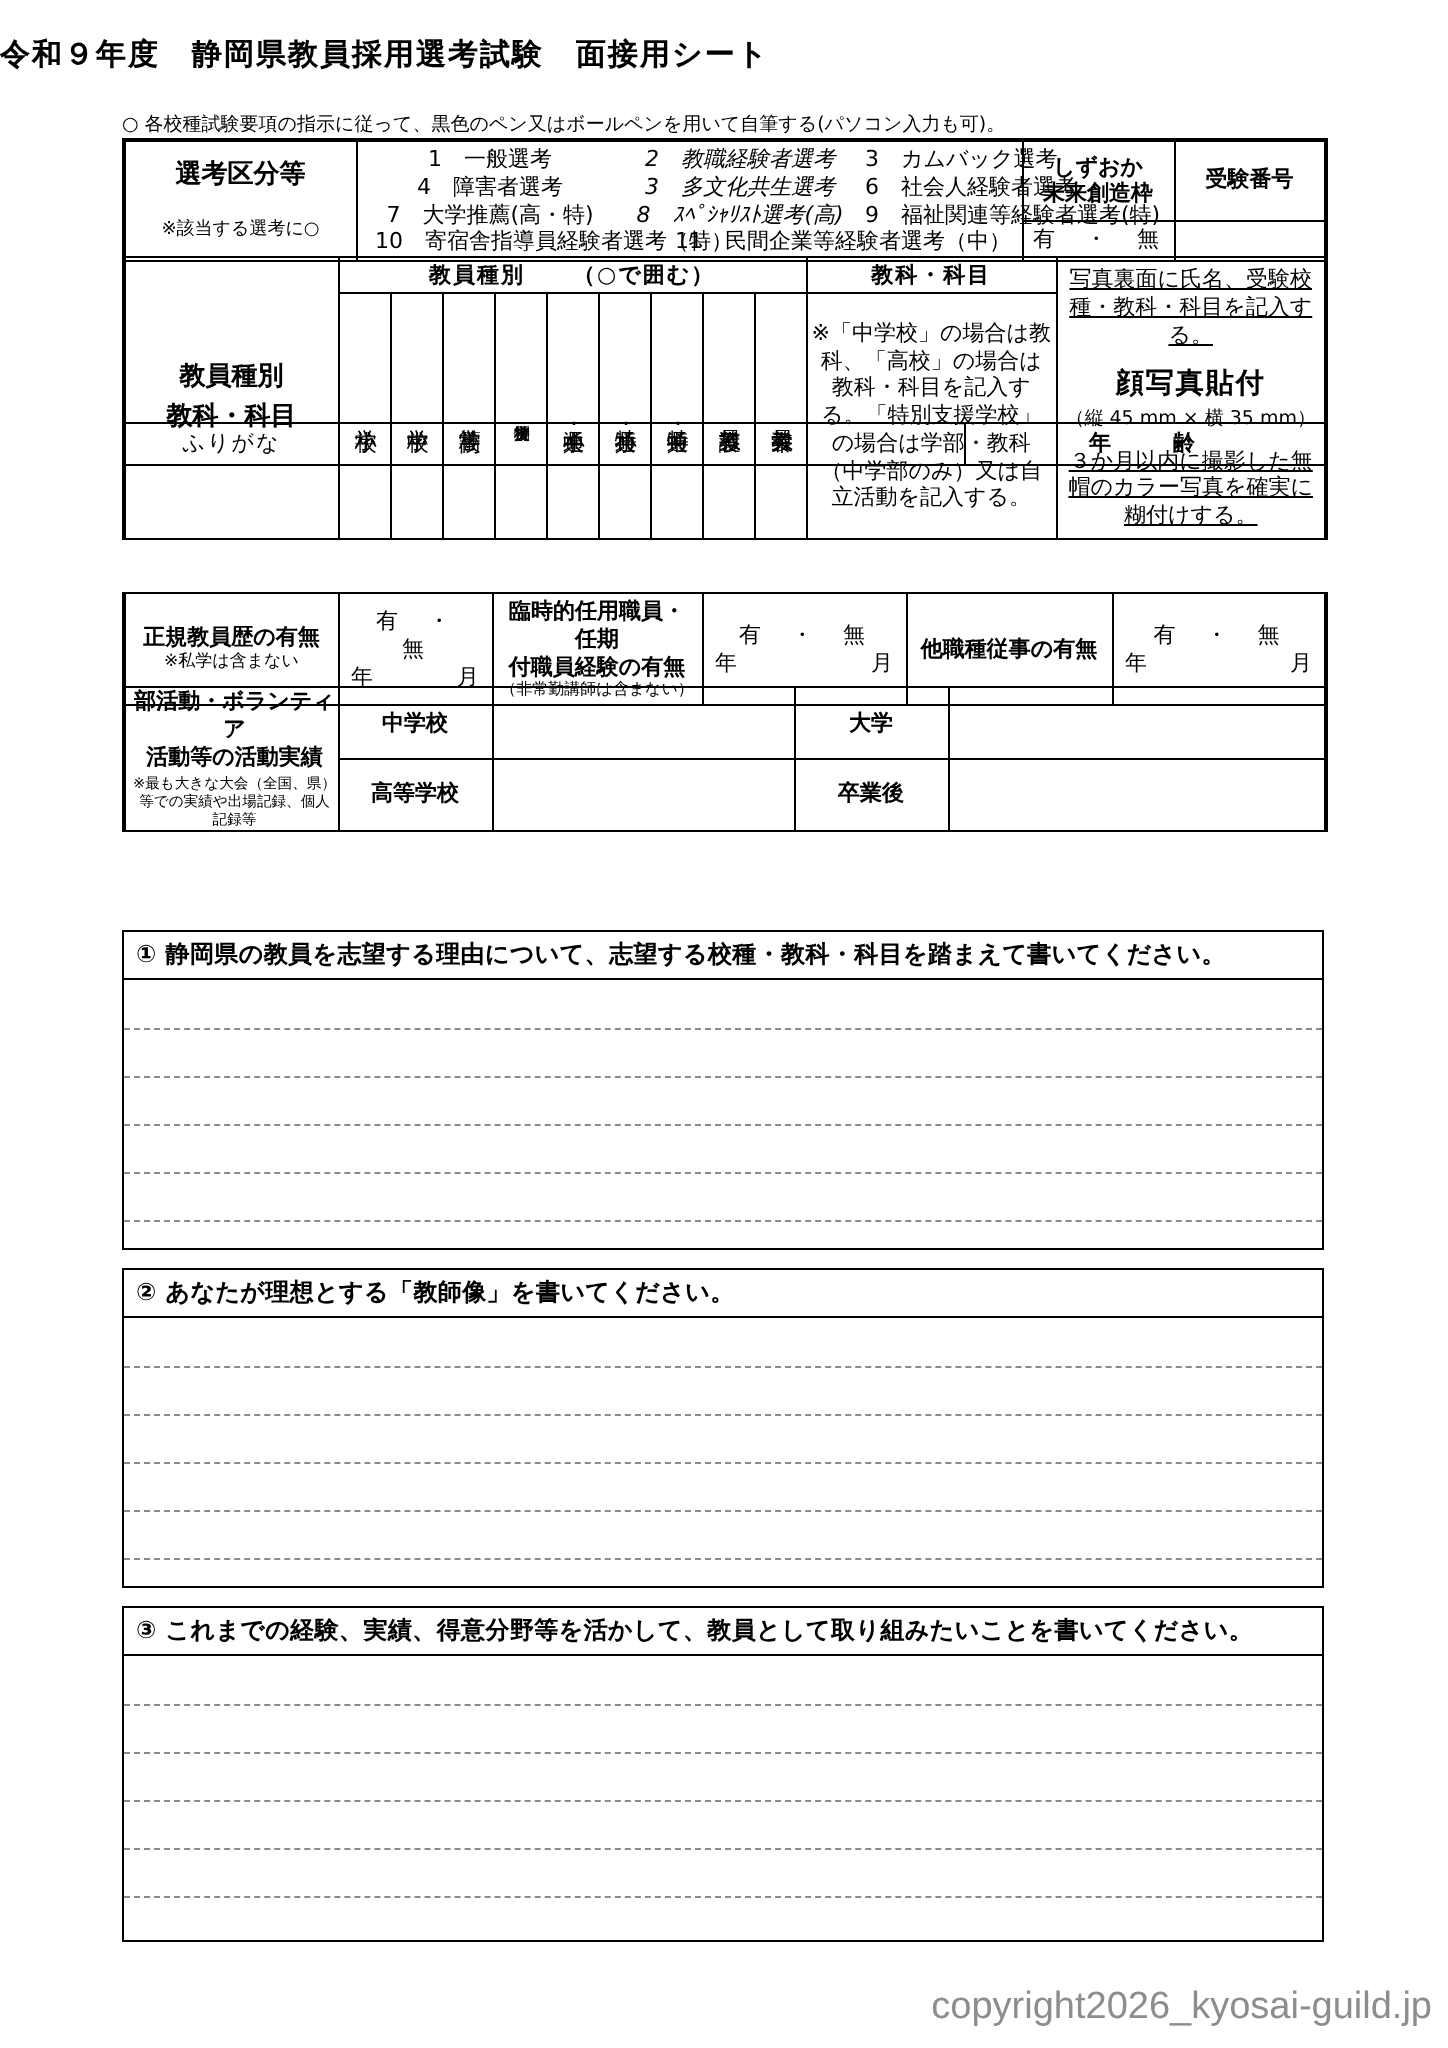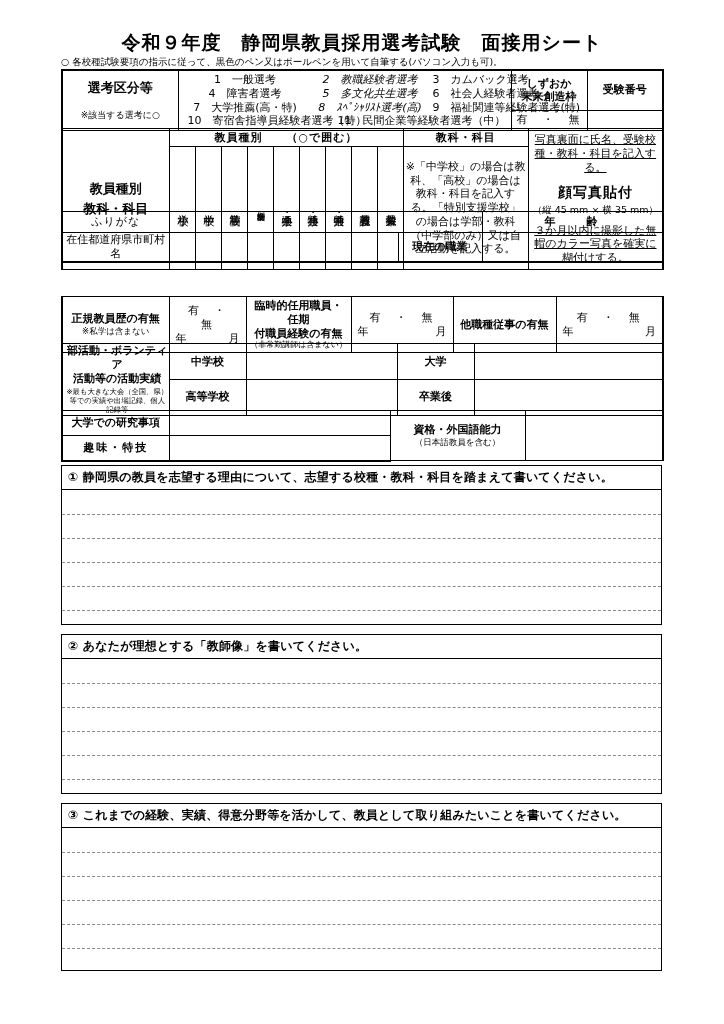--- a/index.html
+++ b/index.html
@@ -18,24 +18,24 @@
   .page {
     position: absolute;
     left: 0; top: 0;
     width: 724px;
     height: 1024px;
   }
 
   
   .title {
     position: absolute;
-    left: 0; top: 30px;
+    left: 0; top: 18px;
     width: 724px;
-    text-align: center;
-    font-size: 19px;
+    text-align: left;
+    font-size: 15px;
     font-weight: bold;
     letter-spacing: 1px;
   }
   .subnote {
     position: absolute;
     left: 61px; top: 56px;
     font-size: 9.5px;
     white-space: nowrap;
   }
 
@@ -254,21 +254,21 @@
         <tr>
       <td class="thick-l thick-t" rowspan="2">
         <span class="sel-label">選考区分等</span>
         <span class="sel-sub">※該当する選考に○</span>
       </td>
       <td class="sel-lines thick-t" rowspan="2">
         <span class="row">
           <span class="c1">1　一般選考</span><span class="c2">2　教職経験者選考</span><span class="c3">3　カムバック選考</span>
         </span>
         <span class="row">
-          <span class="c1">4　障害者選考</span><span class="c2">5　多文化共生選考</span><span class="c3">6　社会人経験者選考</span>
+          <span class="c1">4　障害者選考</span><span class="c2">3　多文化共生選考</span><span class="c3">6　社会人経験者選考</span>
         </span>
         <span class="row">
           <span class="c1">7　大学推薦(高・特)</span><span class="c2">8　ｽﾍﾟｼｬﾘｽﾄ選考(高)</span><span class="c3">9　福祉関連等経験者選考(特)</span>
         </span>
         <span class="row">
           <span class="c1" style="width:150px">10　寄宿舎指導員経験者選考（特）</span><span class="c3">11　民間企業等経験者選考（中）</span>
         </span>
       </td>
       <td class="shizuoka thick-t">
         <span>しずおか</span><br>
@@ -336,26 +336,20 @@
       <col style="width:229px">
       <col style="width:84px">
       <col style="width:46px">
       <col style="width:135px">
     </colgroup>
     <tbody>
         <tr style="height:21px">
       <td class="lbl-furi thick-l">ふりがな</td>
       <td colspan="2"></td>
       <td class="lbl-nenrei" colspan="2">年　　齢</td>
-    </tr>
-    <tr style="height:24px">
-      <td class="lbl-zaiju thick-l thick-b">在住都道府県市町村名</td>
-      <td class="thick-b"></td>
-      <td class="lbl-shokugyo thick-b">現在の職業</td>
-      <td class="thick-b thick-r" colspan="2"></td>
     </tr>
   </tbody>
     </table>
 
   <table class="frm" id="career-table">
     <colgroup>
       <col style="width:107px">
       <col style="width:77px">
       <col style="width:105px">
       <col style="width:102px">
@@ -421,43 +415,20 @@
     </tr>
     <tr style="height:33px">
       <td class="club-sub">高等学校</td>
       <td></td>
       <td class="club-sub">卒業後</td>
       <td class="thick-r"></td>
     </tr>
   </tbody>
     </table>
 
-  <table class="frm" id="res-table">
-    <colgroup>
-      <col style="width:107px">
-      <col style="width:221px">
-      <col style="width:135px">
-      <col style="width:138px">
-    </colgroup>
-    <tbody>
-        <tr style="height:25px">
-      <td class="res-lbl thick-l">大学での研究事項</td>
-      <td></td>
-      <td class="qual-lbl" rowspan="2">
-        <span>資格・外国語能力</span>
-        <span class="sub">（日本語教員を含む）</span>
-      </td>
-      <td class="thick-r" rowspan="2"></td>
-    </tr>
-    <tr style="height:25px">
-      <td class="res-lbl2 thick-l thick-b">趣味・特技</td>
-      <td class="thick-b"></td>
-    </tr>
-  </tbody>
-    </table>
 
   <div class="essay" style="top:465px; height:160px;">
     <div class="essay-q">① 静岡県の教員を志望する理由について、志望する校種・教科・科目を踏まえて書いてください。</div>
     <div class="essay-lines">
       <div class="dl"></div>
         <div class="dl"></div>
       <div class="dl"></div>
         <div class="dl"></div>
       <div class="dl"></div>
         <div class="dl"></div>
@@ -481,14 +452,15 @@
     <div class="essay-lines">
       <div class="dl"></div>
         <div class="dl"></div>
       <div class="dl"></div>
         <div class="dl"></div>
       <div class="dl"></div>
         <div class="dl"></div>
     </div>
   </div>
 
+  <div class="copyright">copyright2026_kyosai-guild.jp</div>
 
 </div>
 
 </body></html>

